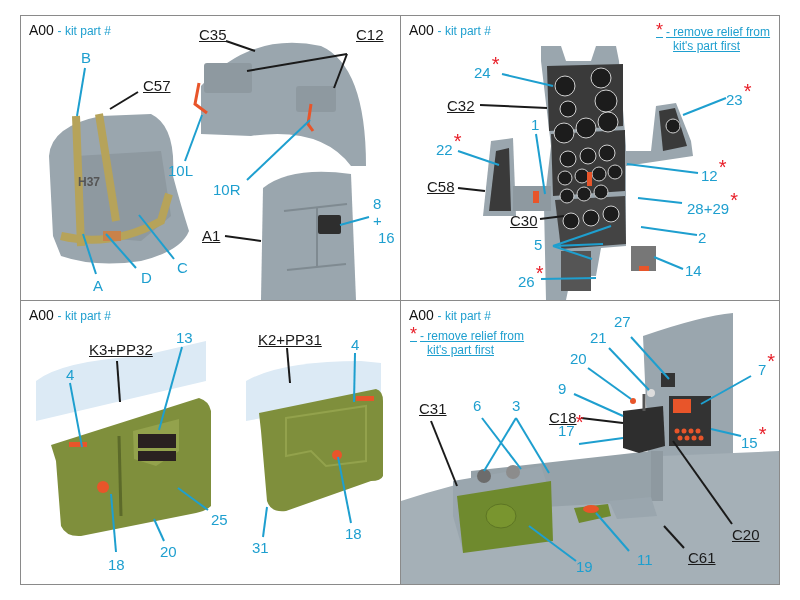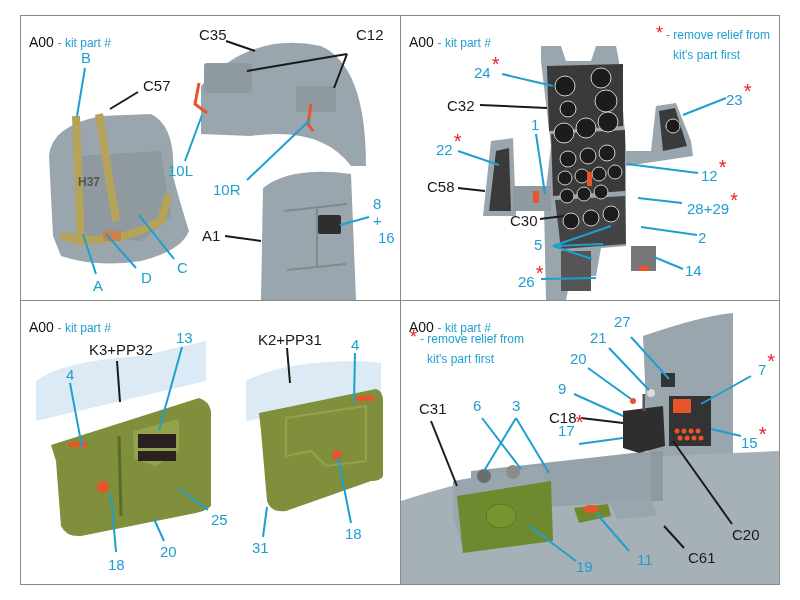--- a/index.html
+++ b/index.html
@@ -10,26 +10,26 @@
   .vdiv { position: absolute; left: 400px; top: 15px; width: 1px; height: 570px; background: #8a8a8a; }
   .hdiv { position: absolute; left: 20px; top: 300px; width: 760px; height: 1px; background: #8a8a8a; }
   .panel { position: absolute; overflow: hidden; }
   .p1 { left: 21px; top: 16px; width: 379px; height: 284px; }
   .p2 { left: 401px; top: 16px; width: 378px; height: 284px; }
   .p3 { left: 21px; top: 301px; width: 379px; height: 283px; }
   .p4 { left: 401px; top: 301px; width: 378px; height: 283px; }
   .art { position: absolute; left: 0; top: 0; }
   .lbl { position: absolute; font-size: 15px; line-height: 1; white-space: nowrap; }
   .blue { color: #1e9fcf; }
-  .black { color: #1a1a1a; }
+  .black { color: #1a1a1a; text-decoration: underline; }
   .star { color: #e8202a; font-size: 20px; position: relative; top: -7px; margin-left: 1px; }
-  .hdr { position: absolute; font-size: 13px; white-space: nowrap; margin-top: 12px; }
+  .hdr { position: absolute; font-size: 13px; white-space: nowrap; }
   .hdr .code { color: #111; font-size: 14px; }
   .hdr .note { color: #1e9fcf; font-size: 12px; }
-  .rnote { position: absolute; font-size: 12px; color: #1e9fcf; line-height: 20px; }
+  .rnote { position: absolute; font-size: 12px; color: #1e9fcf; line-height: 14px; text-decoration: underline; }
   .rnote .star { font-size: 18px; top: 0; margin: 0 3px 0 0; }
 </style>
 </head>
 <body>
 
 <div class="sheet"></div>
 <div class="vdiv"></div>
 <div class="hdiv"></div>
 
 <div class="panel p1">

